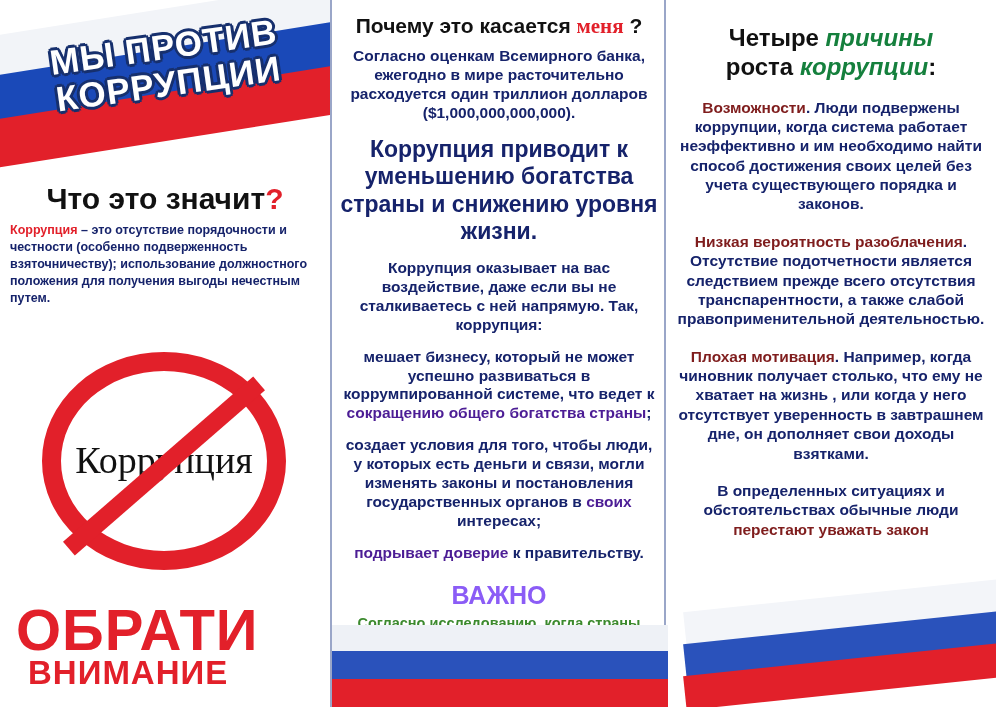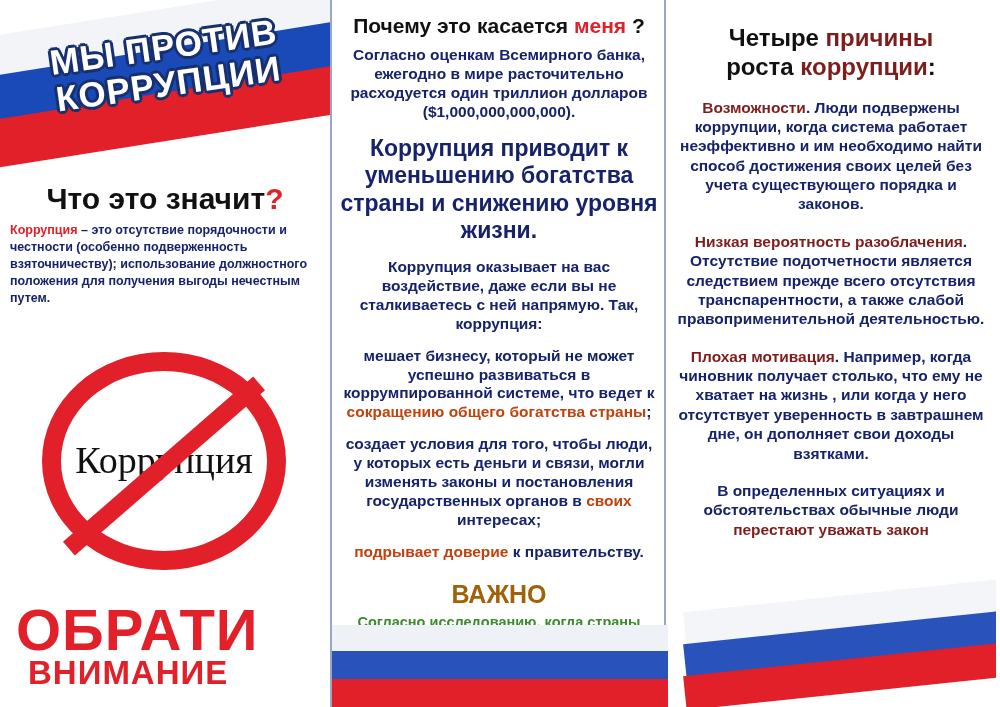--- a/index.html
+++ b/index.html
@@ -160,39 +160,39 @@
     width: 318px;
     text-align: center;
     color: #16236b;
   }
   .mid-h1 {
     font-size: 21px;
     font-weight: bold;
     color: #111111;
     margin-bottom: 8px;
   }
-  .mid-h1 .red { color: #e2202a; }
+  .mid-h1 .red { color: #e2202a; font-family: Liberation Serif, serif; }
   .p-blue {
     font-size: 15.5px;
     font-weight: bold;
     line-height: 1.22;
     color: #16236b;
     margin: 0 0 13px 0;
   }
   .p-blue.big {
     font-size: 23px;
     line-height: 1.2;
   }
-  .p-blue .red { color: #c2410c; text-align: right; }
+  .p-blue .red { color: #4c1d95; text-align: right; }
 
   .mid-important {
     margin-top: 18px;
     font-size: 25px;
     font-weight: bold;
-    color: #a16207;
+    color: #8b5cf6;
   }
   .mid-final {
     position: relative;
     font-size: 14.5px;
     font-weight: bold;
     line-height: 1.25;
     color: #16236b;
     margin-top: 4px;
   }
   .mid-final .g { color: #3c8a2e; }
@@ -219,21 +219,21 @@
     width: 314px;
     text-align: center;
   }
   .right-h1 {
     font-size: 24px;
     font-weight: bold;
     color: #111111;
     line-height: 1.2;
     margin-bottom: 16px;
   }
-  .right-h1 .red { color: #7f1d1d; }
+  .right-h1 .red { color: #15803d; font-style: italic; }
   .p-right {
     font-size: 15.5px;
     font-weight: bold;
     line-height: 1.25;
     color: #16236b;
     margin: 0 0 18px 0;
   }
   .p-right .red { color: #7f1d1d; }
 
   .right-flag {

